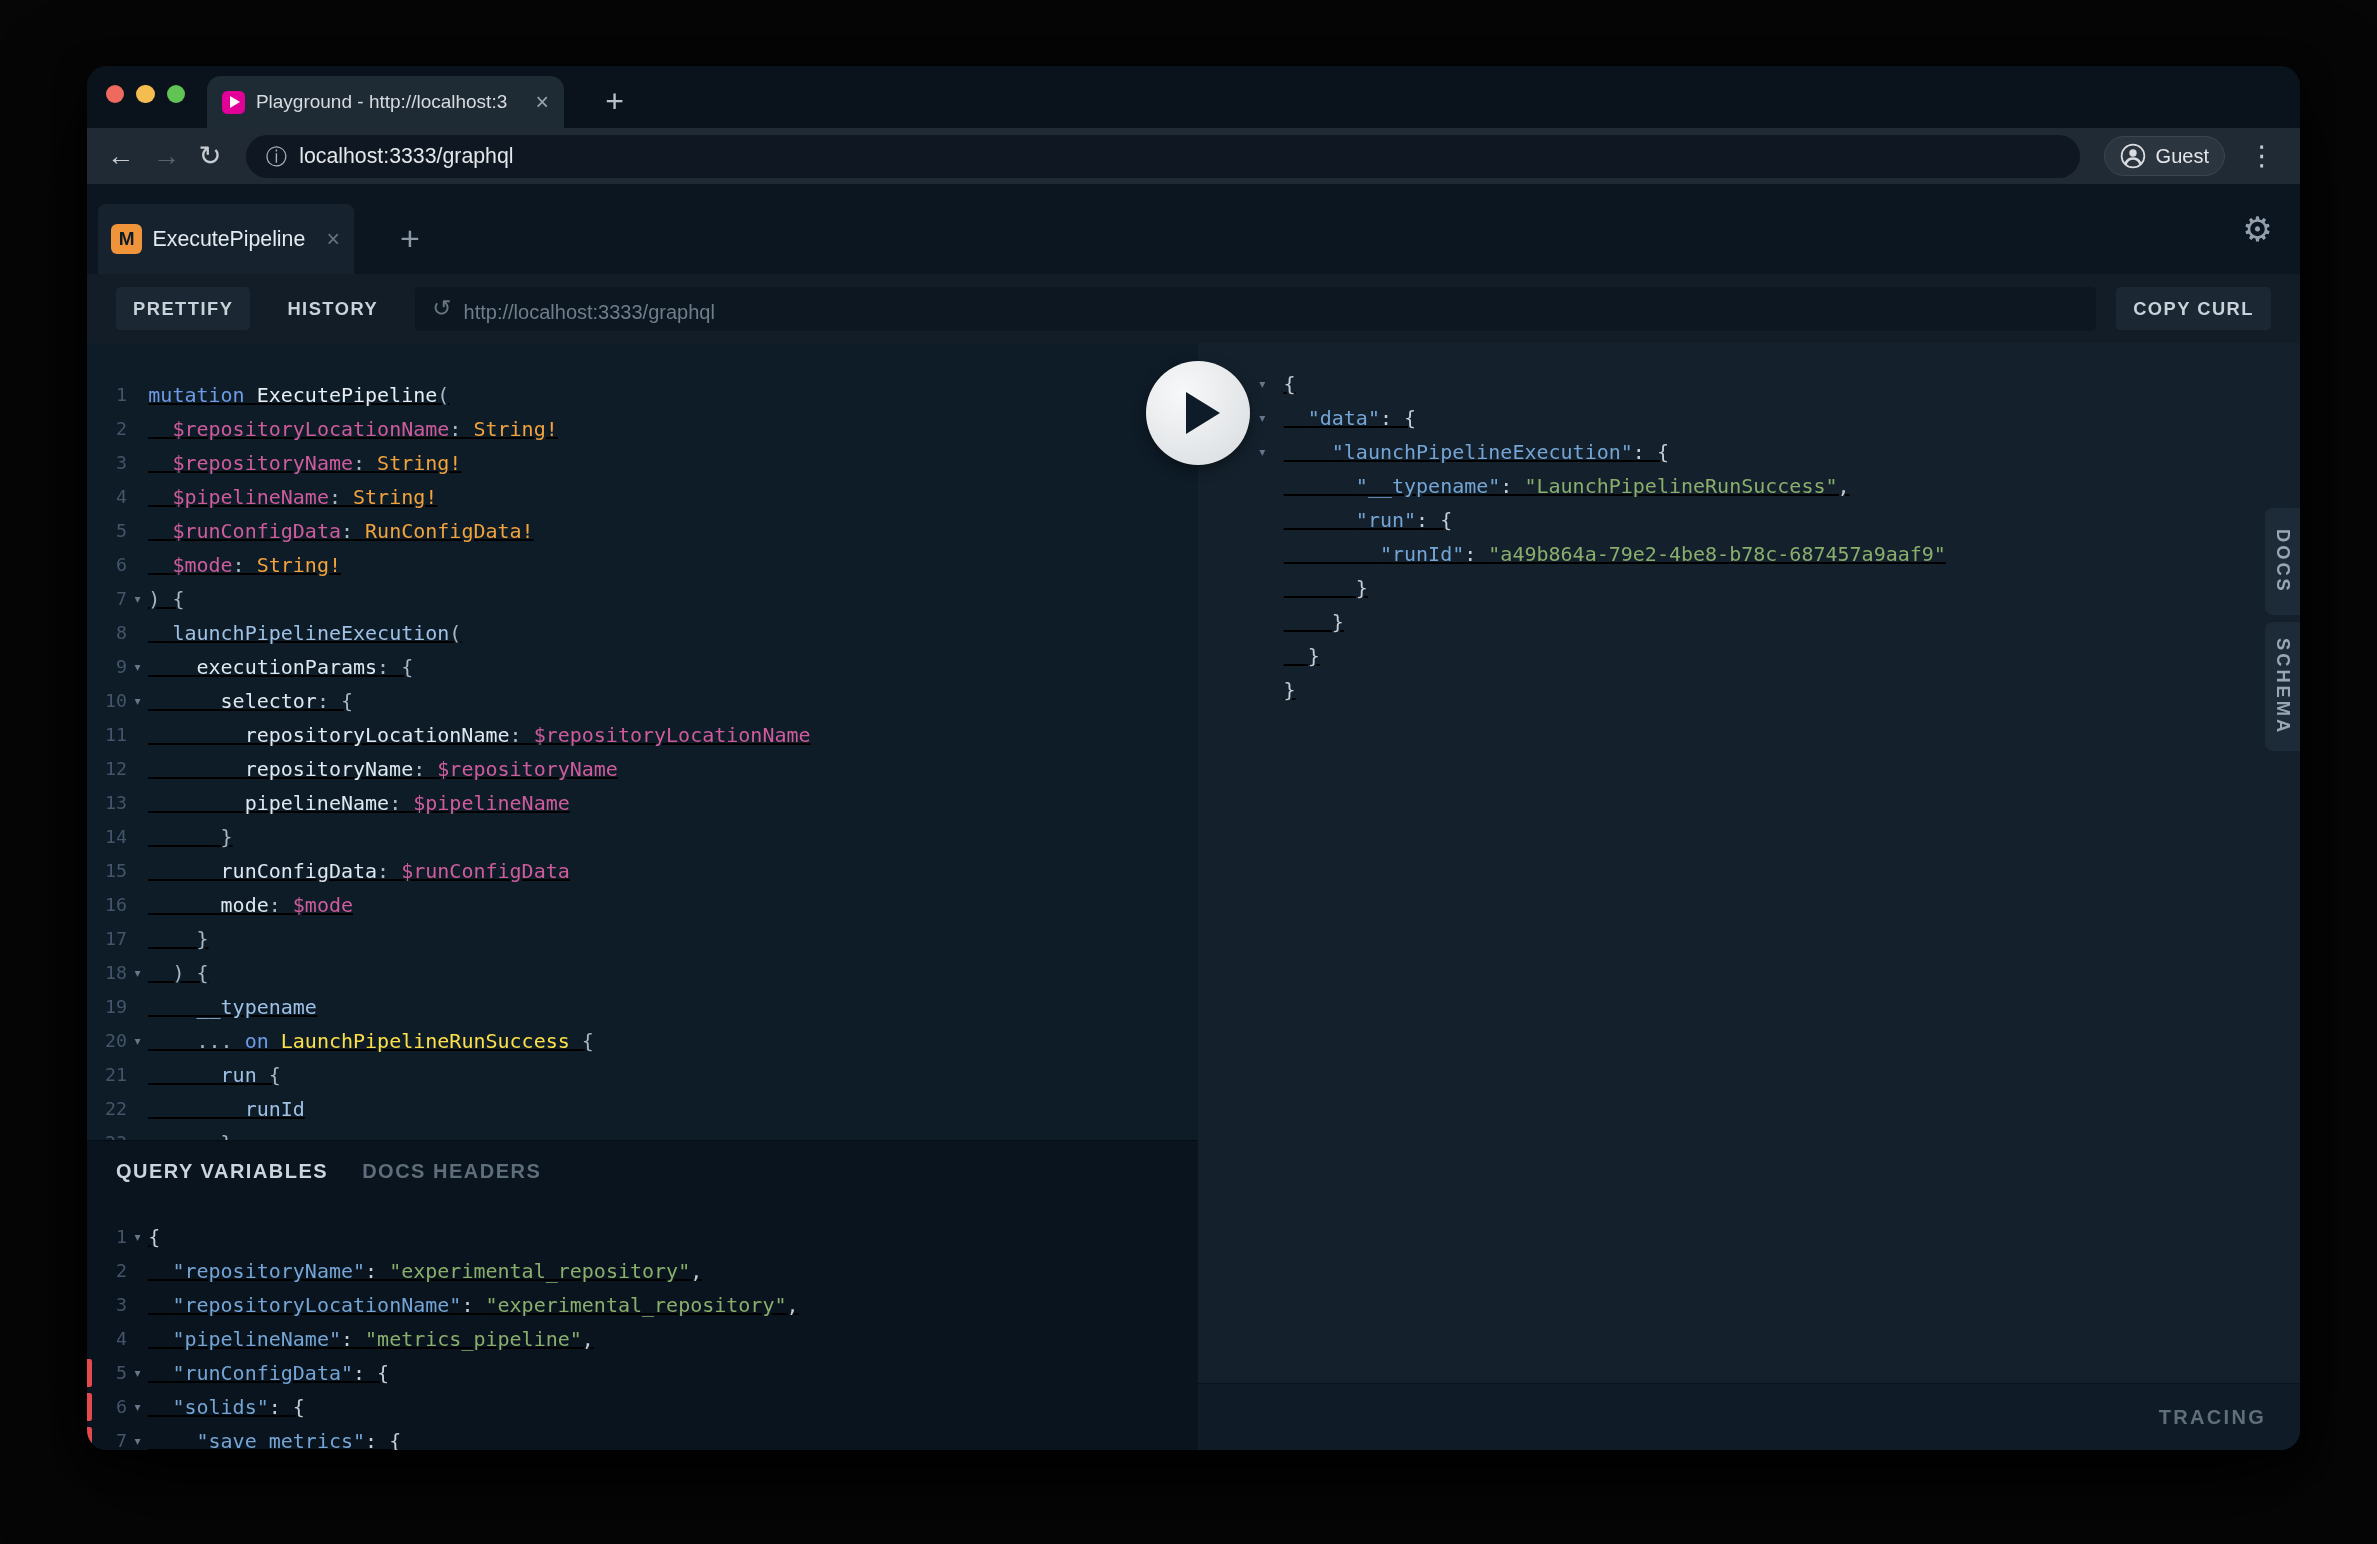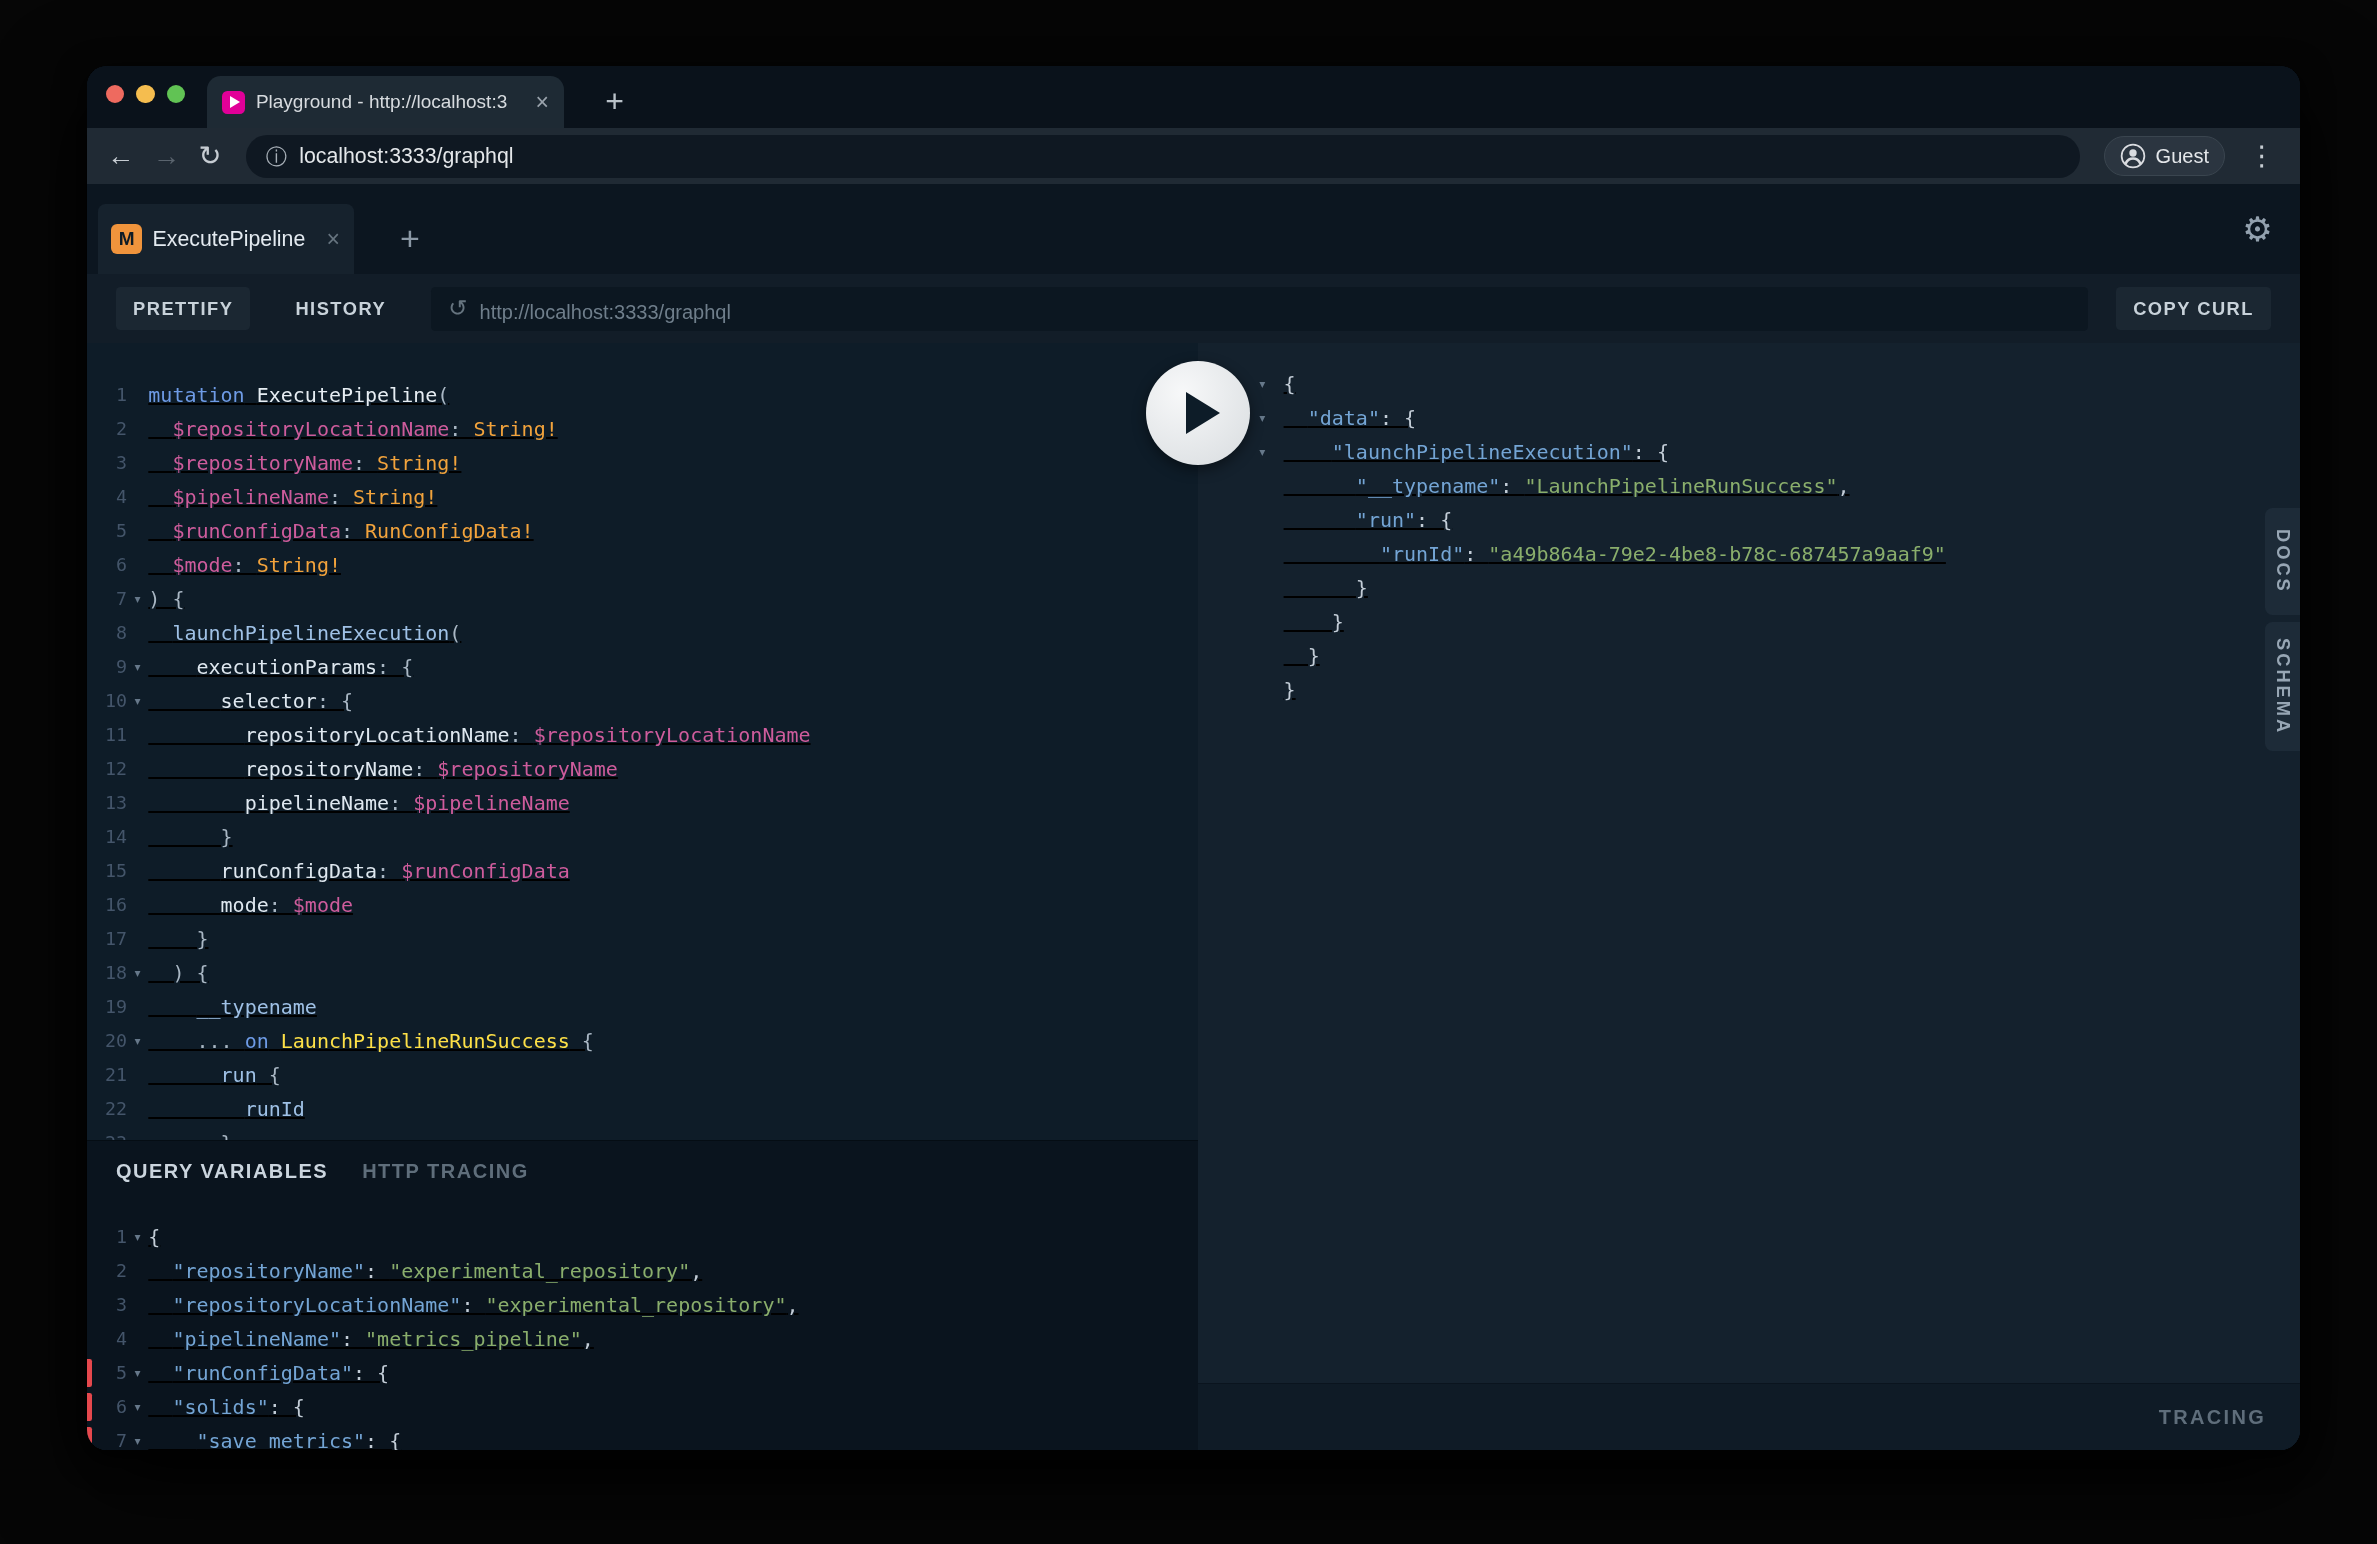--- a/index.html
+++ b/index.html
@@ -46,21 +46,21 @@
     border-radius:7.6px 7.6px 0 0;display:flex;align-items:center;padding:0 13.7px;gap:10.7px;}
   .pg-badge{width:30.5px;height:30.5px;border-radius:6.1px;background:#F0943C;color:#0E1B26;font-weight:bold;
     font-size:19px;display:flex;align-items:center;justify-content:center;flex:none;}
   .pg-tab-title{font-size:21.3px;color:#E3EAF0;flex:1;white-space:nowrap;}
   .pg-tab-close{color:#66747F;font-size:23px;flex:none;}
   .pg-newtab{position:absolute;left:303px;bottom:13.7px;width:40px;height:43px;color:#8B98A5;font-size:34px;
     line-height:43px;text-align:center;}
   .pg-gear{position:absolute;right:27.4px;top:50%;transform:translateY(-50%);font-size:34px;color:#93A1AE;}
 
   
-  .toolbar{height:69px;background:#121D28;display:flex;align-items:center;padding:0 29px;gap:28px;}
+  .toolbar{height:69px;background:#121D28;display:flex;align-items:center;padding:0 29px;gap:20px;}
   .tb-btn{height:43px;border-radius:4.6px;background:#1B2732;color:#C8D2DA;font-size:18.3px;font-weight:bold;
     letter-spacing:1.5px;display:flex;align-items:center;padding:0 17px;flex:none;}
   .tb-btn.flat{background:transparent;}
   .endpoint{flex:1;height:44px;background:#0C1721;border-radius:4.6px;display:flex;align-items:center;
     gap:12.2px;padding:0 17px;}
   .endpoint-ic{font-size:23px;color:#66747F;}
   .endpoint-text{font-size:20px;color:#6F7E8B;font-family:"Liberation Sans",sans-serif;margin-top:8px;}
 
   
   .main{position:absolute;left:0;top:277px;right:0;bottom:0;}
@@ -297,21 +297,21 @@
           <div class="code-line">
             <span class="ln">23</span>
             <span class="fold"></span>
             <span class="code"><span class="tk-punc">      }</span></span>
           </div>
         </div>
 
       <div class="vars-panel">
         <div class="vars-tabs">
           <span class="vars-tab">QUERY VARIABLES</span>
-          <span class="vars-tab inactive">HTTP TRACING</span>
+          <span class="vars-tab inactive">DOCS HEADERS</span>
         </div>
         <div id="vars-lines">
             <div class="code-line">
               <span class="ln">1</span>
               <span class="fold">▾</span>
               <span class="code"><span class="tk-vpunc">{</span></span>
             </div>
             <div class="code-line">
               <span class="ln">2</span>
               <span class="fold"></span>

